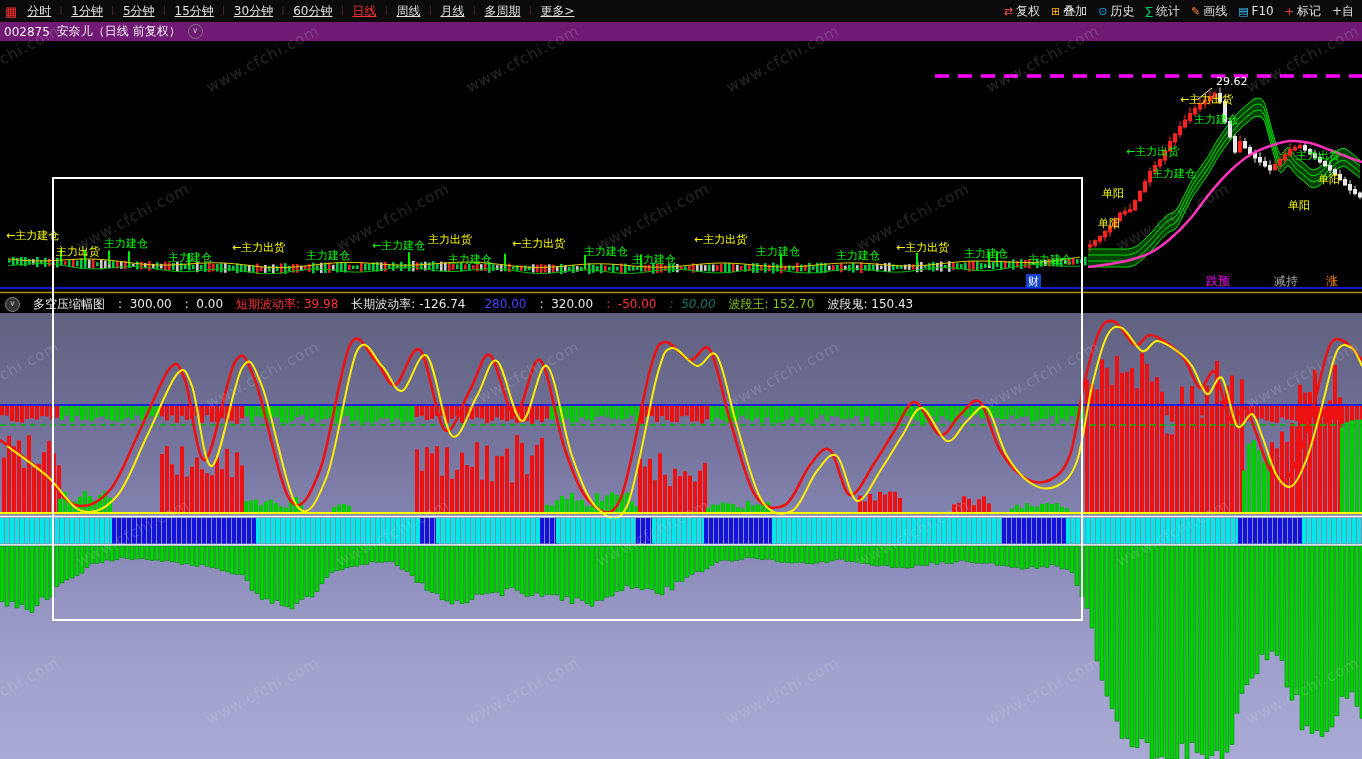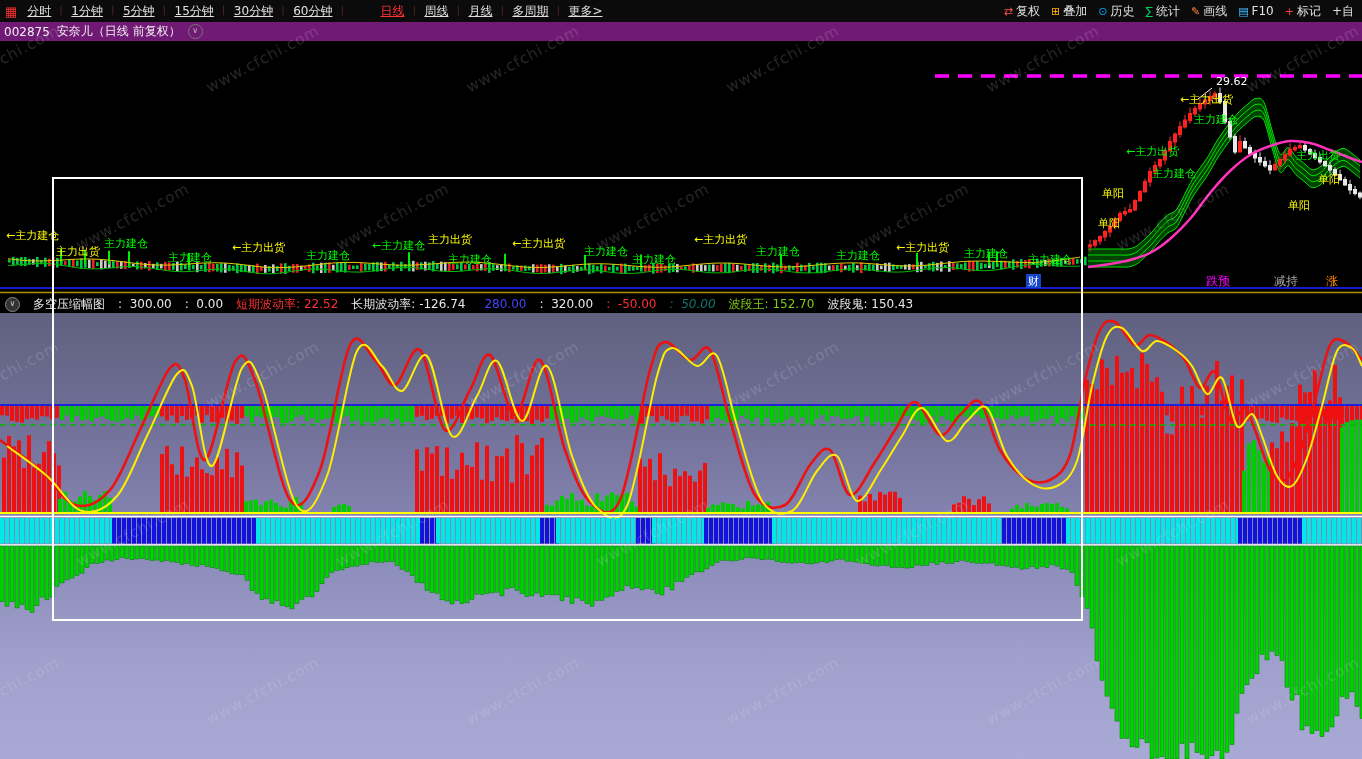--- a/index.html
+++ b/index.html
@@ -4,21 +4,21 @@
 <style>
   html,body{margin:0;padding:0;background:#000;width:1362px;height:759px;overflow:hidden;
     font-family:"DejaVu Sans","Liberation Sans",sans-serif;}
   #app{position:relative;width:1362px;height:759px;}
   
   .topbar{position:absolute;top:0;left:0;width:1362px;height:22px;background:#0b0b0b;
     border-bottom:1px solid #222;display:flex;align-items:center;font-size:12px;color:#e0e0e0;}
   .appicon{color:#ff3030;margin:0 6px 0 5px;font-size:13px;cursor:pointer;}
   .tabs{display:flex;align-items:center;}
   .tab{padding:0 4px;cursor:pointer;white-space:nowrap;text-decoration:underline;}
-  .tab.active{color:#ff3232;margin-left:28px;}
+  .tab.active{color:#ff3232;}
   .sep{color:#5a2a2a;font-size:10px;margin:0 1px;}
   .rtools{margin-left:auto;display:flex;align-items:center;gap:11px;padding-right:8px;}
   .tool{display:flex;align-items:center;gap:3px;cursor:pointer;white-space:nowrap;}
   .tool-ic{font-size:11px;}
   
   .titlebar{position:absolute;top:22px;left:0;width:1362px;height:19px;background:#701a75;
     display:flex;align-items:center;font-size:12px;color:#f0f0f0;padding-left:4px;box-sizing:border-box;}
   .code{margin-right:7px;}
   .chev{width:13px;height:13px;border:1px solid #777;border-radius:50%;color:#bbb;font-size:8px;
     line-height:12px;text-align:center;margin-left:7px;cursor:pointer;}
@@ -551,21 +551,21 @@
         <rect x="1026" y="233" width="15" height="14" fill="#1545cc"></rect>
         <text x="1028" y="244" fill="#ffffff" font-size="11">财</text>
       </svg>
   </div>
 
   <div class="indheader" id="indheader">
     <span class="circlechev">∨</span>
   <span class="ih-item" style="color: rgb(232, 232, 232);">多空压缩幅图</span>
       <span class="ih-item" style="color: rgb(232, 232, 232);">:  300.00</span>
       <span class="ih-item" style="color: rgb(232, 232, 232);">:  0.00</span>
-      <span class="ih-item" style="color: rgb(255, 50, 50);">短期波动率: 22.52</span>
+      <span class="ih-item" style="color: rgb(255, 50, 50);">短期波动率: 39.98</span>
       <span class="ih-item" style="color: rgb(232, 232, 232);">长期波动率: -126.74</span>
       <span class="ih-item" style="color: rgb(68, 68, 255); margin-left: 6px;">280.00</span>
       <span class="ih-item" style="color: rgb(232, 232, 232); text-align: center;">:  320.00</span>
       <span class="ih-item" style="color: rgb(255, 50, 50);">:  -50.00</span>
       <span class="ih-item" style="color: #0f766e; font-style: italic;">:  50.00</span>
       <span class="ih-item" style="color: #84cc16;">波段王: 152.70</span>
       <span class="ih-item" style="color: rgb(232, 232, 232);">波段鬼: 150.43</span>
     </div>
 
   <div class="indpanel">

